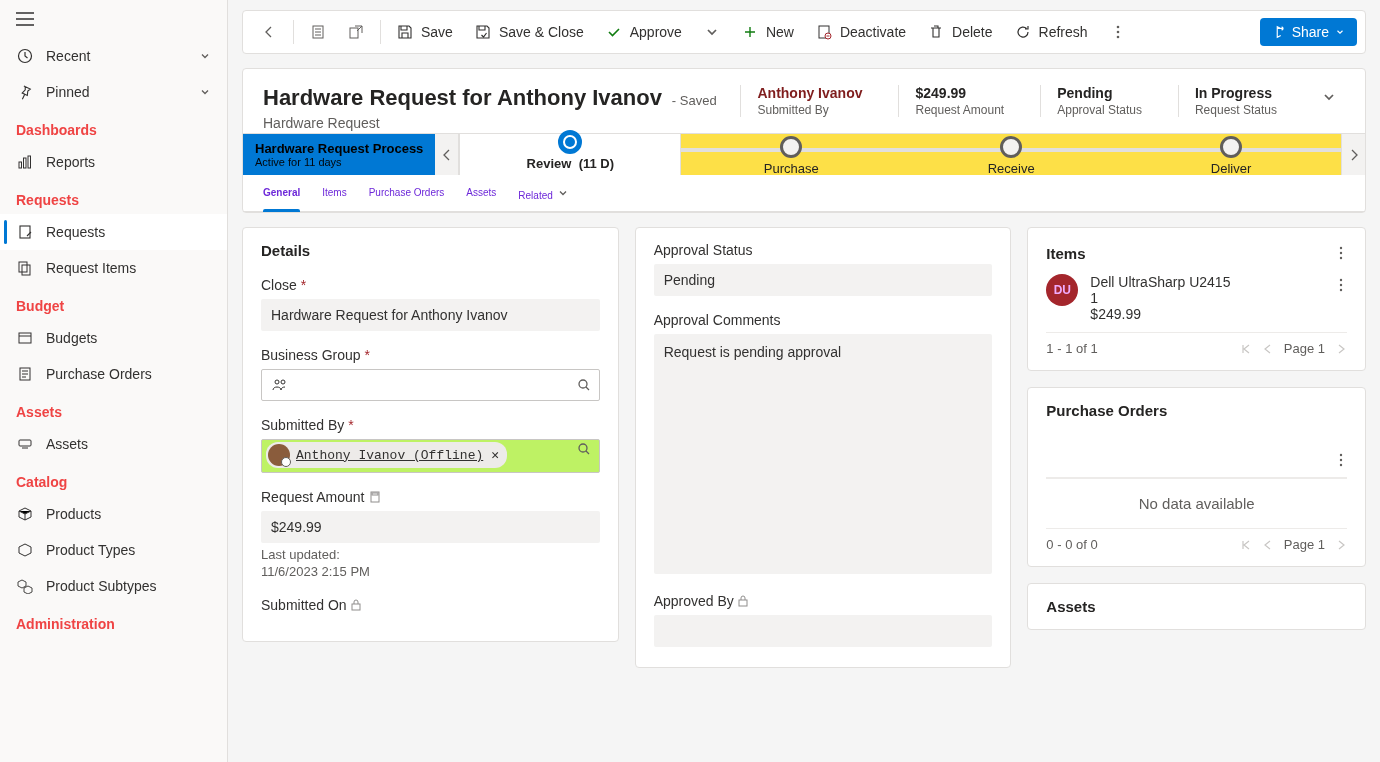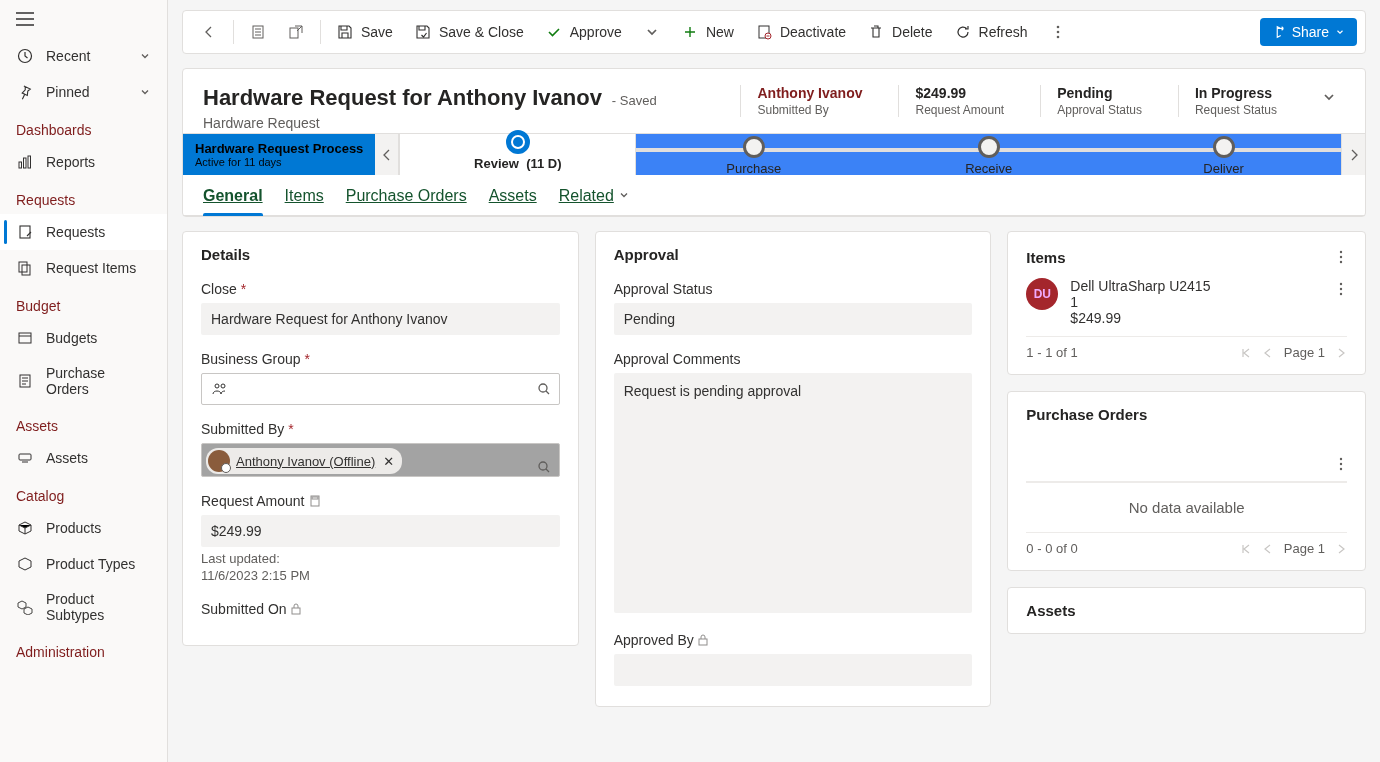--- a/index.html
+++ b/index.html
@@ -1,31 +1,31 @@
 <!DOCTYPE html>
 <html><head>
 <meta charset="utf-8">
 <style>
   * { box-sizing: border-box; margin: 0; padding: 0; }
   body { font-family: "Segoe UI", -apple-system, BlinkMacSystemFont, sans-serif; font-size: 14px; color: #252423; background: #fff; overflow: hidden; }
   .app { display: flex; height: 762px; width: 1380px; }
   
   
-  .sidebar { width: 168px; flex-shrink: 0; border-right: 1px solid #e1dfdd; overflow-y: auto; background: #faf9f8; position: relative; }
+  .sidebar { width: 228px; flex-shrink: 0; border-right: 1px solid #e1dfdd; overflow-y: auto; background: #faf9f8; position: relative; }
   .sidebar::-webkit-scrollbar { width: 10px; }
   .sidebar::-webkit-scrollbar-thumb { background: #c8c6c4; border-radius: 5px; }
   .hamburger { padding: 12px 16px; cursor: pointer; }
   .hamburger svg { width: 18px; height: 14px; }
   .nav-item { display: flex; align-items: center; padding: 9px 16px; cursor: pointer; position: relative; }
   .nav-item.active { background: #fff; }
   .nav-item.active::before { content: ""; position: absolute; left: 4px; top: 6px; bottom: 6px; width: 3px; background: #0078d4; border-radius: 2px; }
   .nav-item .icon { width: 18px; height: 18px; margin-right: 12px; display: inline-flex; align-items: center; justify-content: center; color: #323130; }
   .nav-item .label { flex: 1; color: #323130; }
   .nav-item .chevron { color: #605e5c; }
-  .nav-section-header { padding: 12px 16px 6px; font-weight: 400; color: #7f1d1d; }
+  .nav-section-header { padding: 12px 16px 6px; font-weight: 700; color: #ef4444; }
   
   
   .main { flex: 1; display: flex; flex-direction: column; overflow: hidden; background: #f5f5f5; position: relative; }
   .main-inner { flex: 1; overflow-y: auto; padding: 10px 14px 8px; }
   .main-inner::-webkit-scrollbar { width: 10px; }
   .main-inner::-webkit-scrollbar-thumb { background: #c8c6c4; border-radius: 5px; }
   
   
   .cmdbar { background: #fff; border: 1px solid #e1dfdd; border-radius: 4px; display: flex; align-items: center; padding: 6px 8px; gap: 2px; height: 44px; }
   .cmd-btn { display: inline-flex; align-items: center; gap: 8px; padding: 6px 10px; cursor: pointer; border-radius: 2px; color: #323130; }
@@ -49,33 +49,33 @@
   .header-stat .label { font-size: 12px; color: #605e5c; }
   .header-chevron { padding: 4px 8px; cursor: pointer; color: #605e5c; }
   
   
   .bpf { display: flex; align-items: stretch; height: 42px; border-top: 1px solid #e1dfdd; }
   .bpf-info { background: #0078d4; color: #000000; padding: 4px 12px; font-size: 13px; white-space: nowrap; display: flex; flex-direction: column; justify-content: center; }
   .bpf-info .line1 { font-weight: 600; }
   .bpf-info .line2 { font-size: 11px; opacity: 0.95; }
   .bpf-nav { width: 24px; display: flex; align-items: center; justify-content: center; cursor: pointer; border-right: 1px solid #e1dfdd; color: #605e5c; background: #f3f2f1; }
   .bpf-nav.right { border-left: 1px solid #e1dfdd; border-right: none; }
-  .bpf-stages { flex: 1; display: flex; background: #3b82f6; position: relative; }
+  .bpf-stages { flex: 1; display: flex; background: #fde047; position: relative; }
   .bpf-line { position: absolute; top: 14px; left: 0; right: 0; height: 4px; background: #e1dfdd; z-index: 0; }
   .bpf-stage { flex: 1; text-align: center; position: relative; z-index: 1; padding-top: 2px; cursor: pointer; }
   .bpf-stage.current { background: #fff; border-left: 1px solid #e1dfdd; border-right: 1px solid #e1dfdd; }
   .bpf-dot { width: 22px; height: 22px; border: 3px solid #605e5c; border-radius: 50%; margin: 0 auto 2px; background: #f3f2f1; }
   .bpf-stage.current .bpf-dot { border: 5px solid #0078d4; width: 24px; height: 24px; background: #fff; position: relative; top: -6px; }
   .bpf-stage.current .bpf-dot::after { content: ""; position: absolute; inset: 2px; border-radius: 50%; background: #0078d4; }
   .bpf-stage .stage-label { font-size: 13px; }
   .bpf-stage.current .stage-label { font-weight: 600; margin-top: -6px; display: block; }
   
   
   .tabs { display: flex; gap: 22px; padding: 12px 20px 0; border-bottom: 1px solid #e1dfdd; }
-  .tab { padding-bottom: 10px; cursor: pointer; font-size: 16px; color: #14532d; position: relative; text-decoration: underline; }
+  .tab { padding-bottom: 10px; cursor: pointer; font-size: 10px; color: #6d28d9; position: relative; }
   .tab.active { font-weight: 600; }
   .tab.active::after { content: ""; position: absolute; left: 0; right: 0; bottom: -1px; height: 3px; background: #0078d4; border-radius: 2px 2px 0 0; }
   .tab .tab-chevron { margin-left: 4px; }
   
   
   .form-area { display: flex; gap: 16px; margin-top: 14px; padding-bottom: 14px; align-items: flex-start; }
   .col { flex: 1; background: #fff; border: 1px solid #e1dfdd; border-radius: 4px; padding: 14px 18px 20px; }
   .col-right { flex: 1; display: flex; flex-direction: column; gap: 16px; }
   .card { background: #fff; border: 1px solid #e1dfdd; border-radius: 4px; padding: 14px 18px; }
   .section-title { font-weight: 600; font-size: 15px; margin-bottom: 18px; }
@@ -101,21 +101,21 @@
   .item-row { display: flex; align-items: flex-start; gap: 12px; padding: 10px 0; }
   .item-avatar { width: 32px; height: 32px; border-radius: 50%; background: #a4262c; color: #f0abfc; display: flex; align-items: center; justify-content: center; font-size: 12px; font-weight: 600; flex-shrink: 0; }
   .item-info { flex: 1; }
   .item-info .line { font-size: 14px; color: #323130; }
   .card-footer { display: flex; align-items: center; justify-content: space-between; padding-top: 8px; border-top: 1px solid #edebe9; font-size: 13px; color: #605e5c; }
   .pager { display: flex; align-items: center; gap: 10px; }
   .pager svg { cursor: pointer; }
   .no-data { text-align: center; color: #605e5c; padding: 16px 0; font-size: 15px; border-top: 1px solid #edebe9; }
   
   svg { display: block; }
-  .field-input.submitted-by { background:#a3a3a3; border:1px solid #c8c6c4; padding: 2px 4px; display:flex; align-items:flex-end; height: 34px; position: relative; }
+  .field-input.submitted-by { background:#bef264; border:1px solid #c8c6c4; padding: 2px 4px; display:flex; align-items:flex-start; height: 34px; position: relative; font-family: Liberation Mono, monospace; }
 </style>
 </head>
 <body>
 
 <div class="app">
 
   <div class="sidebar">
     <div class="hamburger">
       <svg viewBox="0 0 18 14">
           <path d="M0 1h18M0 7h18M0 13h18" stroke="#323130" stroke-width="1.5"></path>
@@ -481,21 +481,20 @@
                   <svg width="10" height="12" viewBox="0 0 10 12">
                     <rect x="1" y="5" width="8" height="6" fill="none" stroke="#605e5c"></rect>
                     <path d="M3 5V3a2 2 0 014 0v2" fill="none" stroke="#605e5c"></path>
                   </svg>
                 </span>
               </div>
           </div>
         </div>
 
         <div class="col">
-          <div class="section-title">Approval</div>
           <div class="field">
             <div class="field-label">Approval Status</div>
             <input class="field-input" value="Pending" style="">
           </div>
           <div class="field">
             <div class="field-label">Approval Comments</div>
             <textarea class="field-textarea" style="">Request is pending approval</textarea>
           </div>
           <div class="field" style="margin-bottom:0">
             <div class="field-label">

